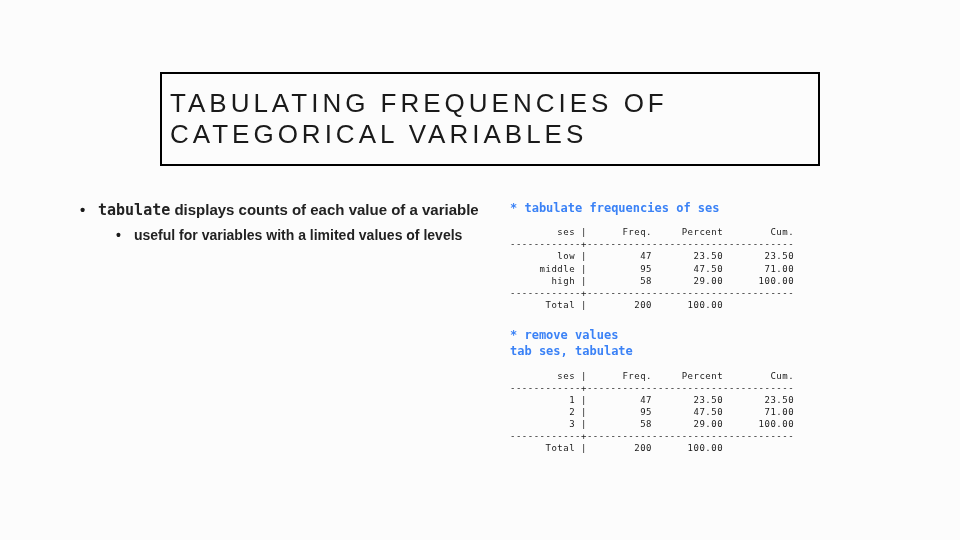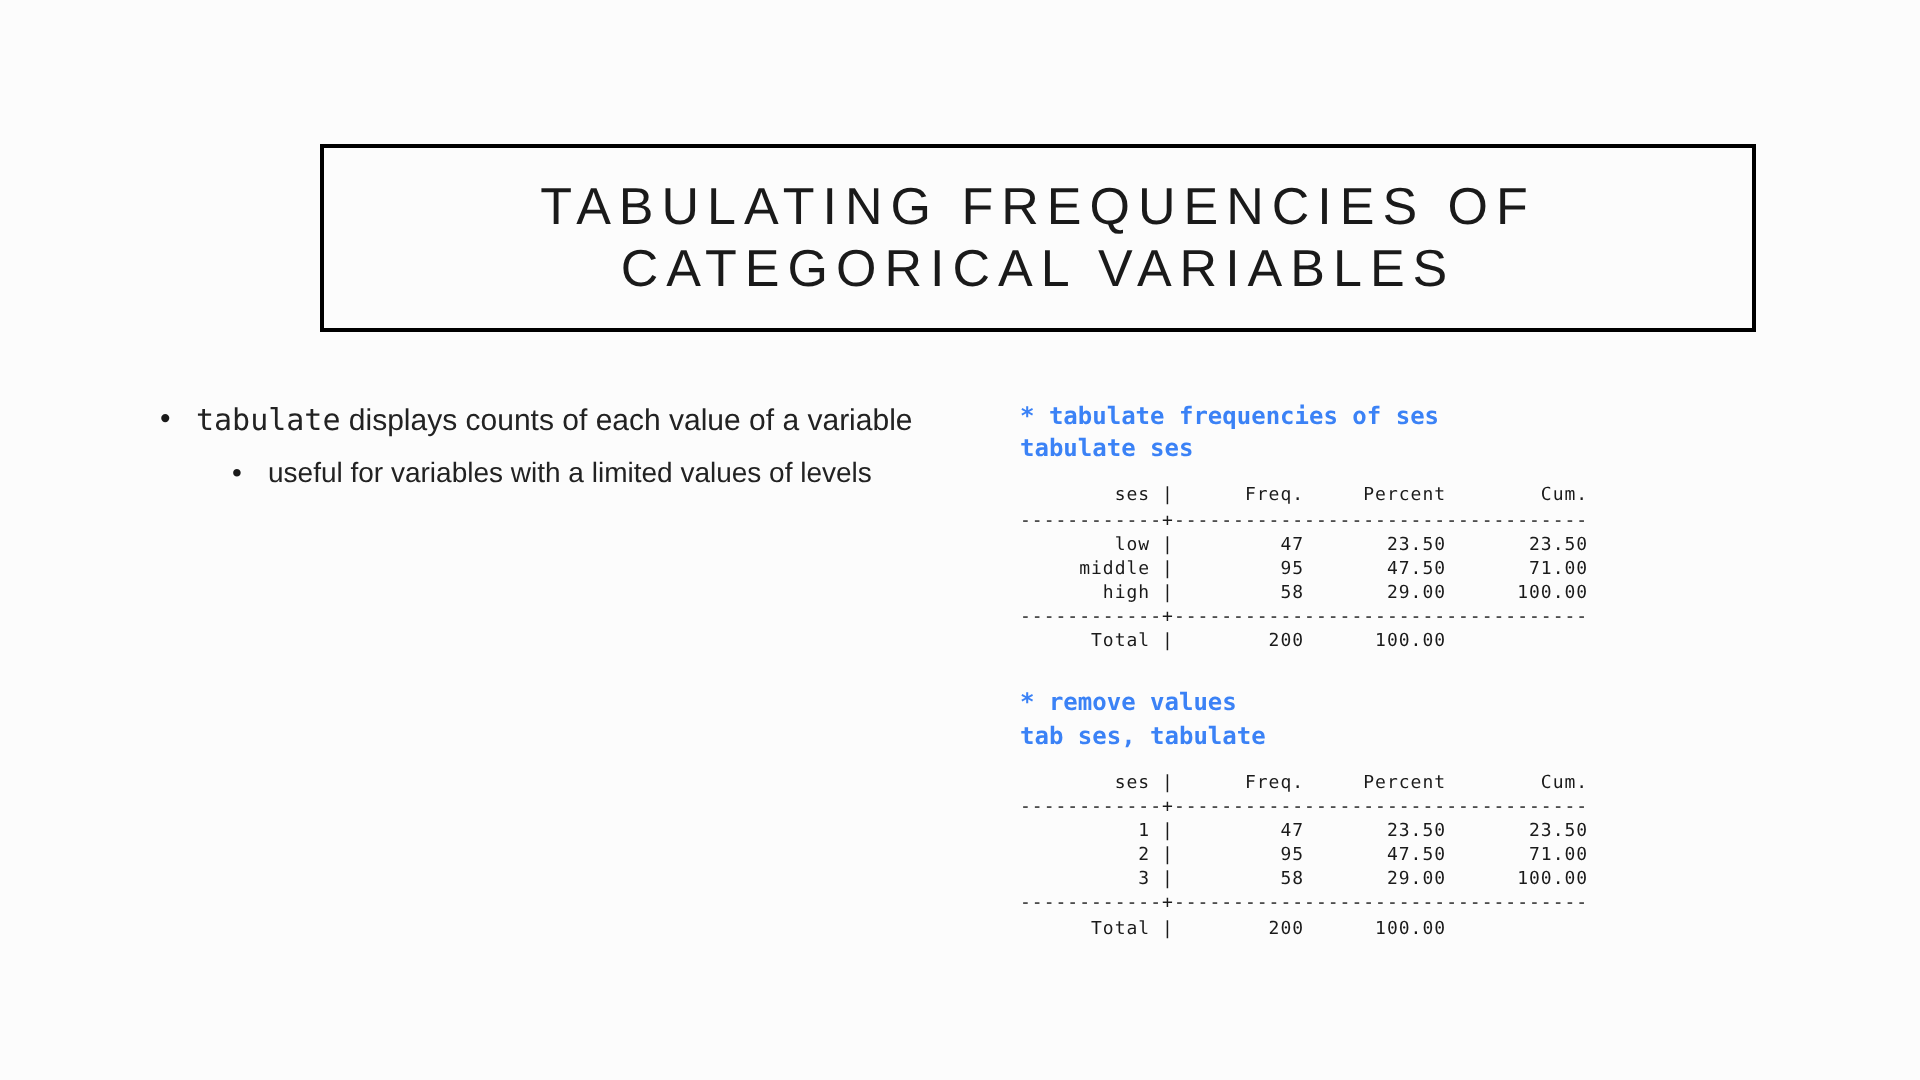--- a/index.html
+++ b/index.html
@@ -1,22 +1,22 @@
 <!DOCTYPE html>
 <html><head>
 <meta charset="utf-8">
 <style>
   html,body{margin:0;padding:0;width:960px;height:540px;background:#fcfcfc;font-family:Arial,Helvetica,sans-serif;color:#222;}
   .slide{position:relative;width:960px;height:540px;box-sizing:border-box;}
-  .title-box{position:absolute;top:72px;left:160px;width:640px;border:2px solid #000;padding:14px 37px;text-align:center;}
+  .title-box{position:absolute;top:72px;left:160px;width:640px;border:2px solid #000;padding:14px 8px;text-align:left;}
   .title-box h1{margin:0;font-size:26px;font-weight:400;letter-spacing:4px;font-family:Arial,Helvetica,sans-serif;color:#1a1a1a;}
   .content{position:absolute;top:200px;left:80px;right:40px;bottom:40px;display:flex;}
   .left{flex:0 0 400px;padding-right:30px;}
   .right{flex:1;font-family:Consolas,Menlo,monospace;font-size:10px;line-height:1.35;color:#1a1a1a;}
-  ul.top{list-style:none;padding:0;margin:0;}
+  ul.top{list-style:none;padding:0;margin:0;font-weight:bold;}
   ul.top>li{position:relative;padding-left:18px;margin-bottom:14px;font-size:15px;line-height:1.35;}
   ul.top>li::before{content:"•";position:absolute;left:0;top:0;color:#1a1a1a;}
   ul.sub{list-style:none;padding:0;margin:6px 0 14px 0;}
   ul.sub>li{position:relative;padding-left:18px;margin-left:18px;font-size:14px;line-height:1.35;}
   ul.sub>li::before{content:"•";position:absolute;left:0;top:0;color:#1a1a1a;}
   .mono{font-family:Consolas,Menlo,monospace;}
   .cmd{color:#3b82f6;font-family:Consolas,Menlo,monospace;font-weight:bold;font-size:12px;}
   pre{margin:0 0 16px 0;white-space:pre;font-family:Consolas,Menlo,monospace;font-size:9px;letter-spacing:0.5px;}
 </style>
 </head>
@@ -34,21 +34,20 @@
         <span class="mono">tabulate</span><span> displays counts of each value of a variable</span>
         <ul class="sub">
           <li>useful for variables with a limited values of levels</li>
         </ul>
       </li>
     </ul>
   </div>
 
   <div class="right">
     <div class="cmd">* tabulate frequencies of ses</div>
-    <div class="cmd">tabulate ses</div>
     <div style="height:10px"></div>
     <pre>        ses |      Freq.     Percent        Cum.
 ------------+-----------------------------------
         low |         47       23.50       23.50
      middle |         95       47.50       71.00
        high |         58       29.00      100.00
 ------------+-----------------------------------
       Total |        200      100.00</pre>
     <div class="cmd">* remove values</div>
     <div class="cmd">tab ses, tabulate</div>

